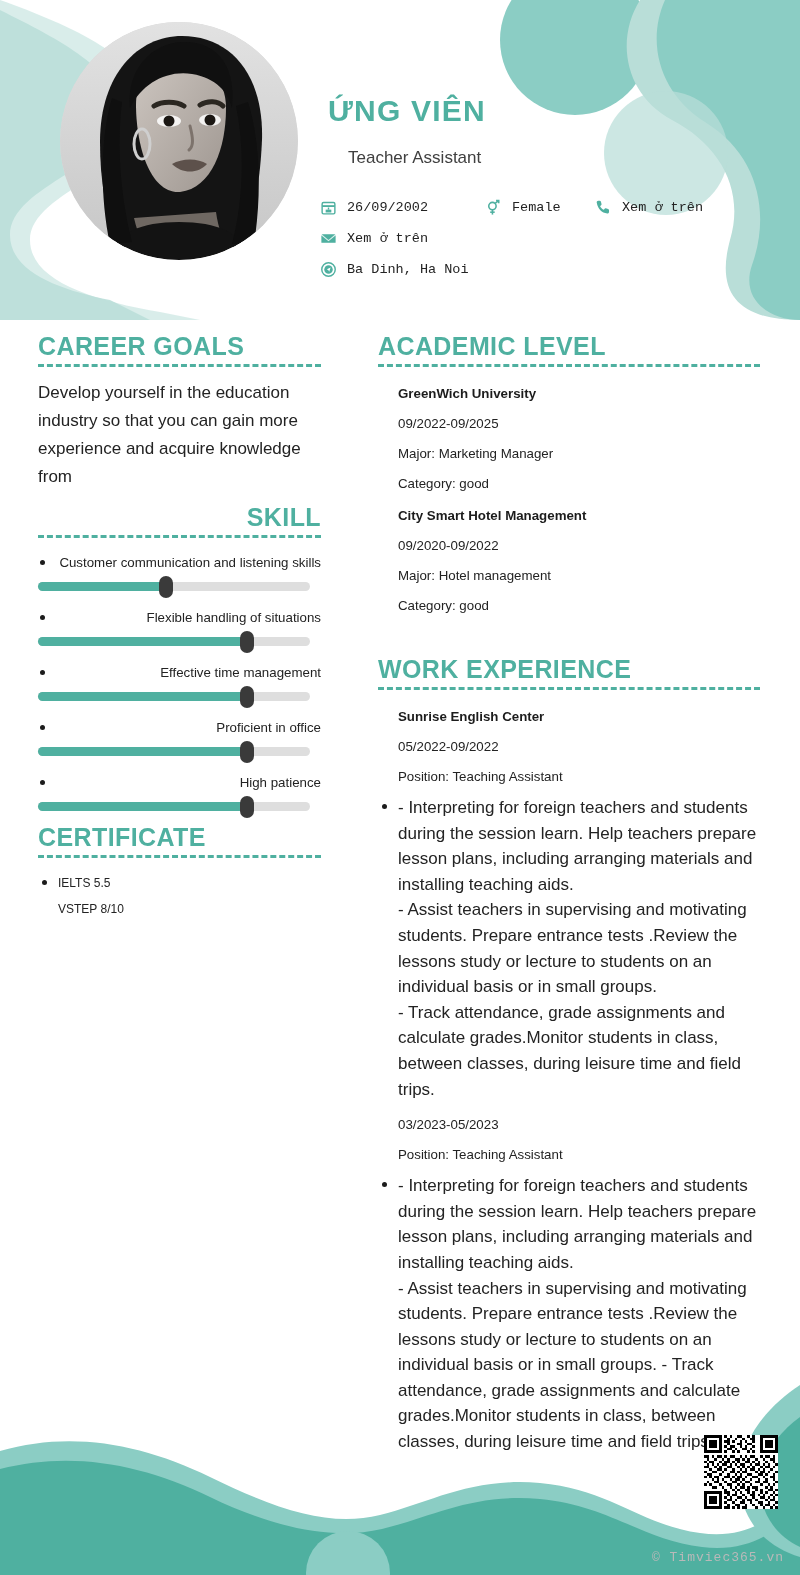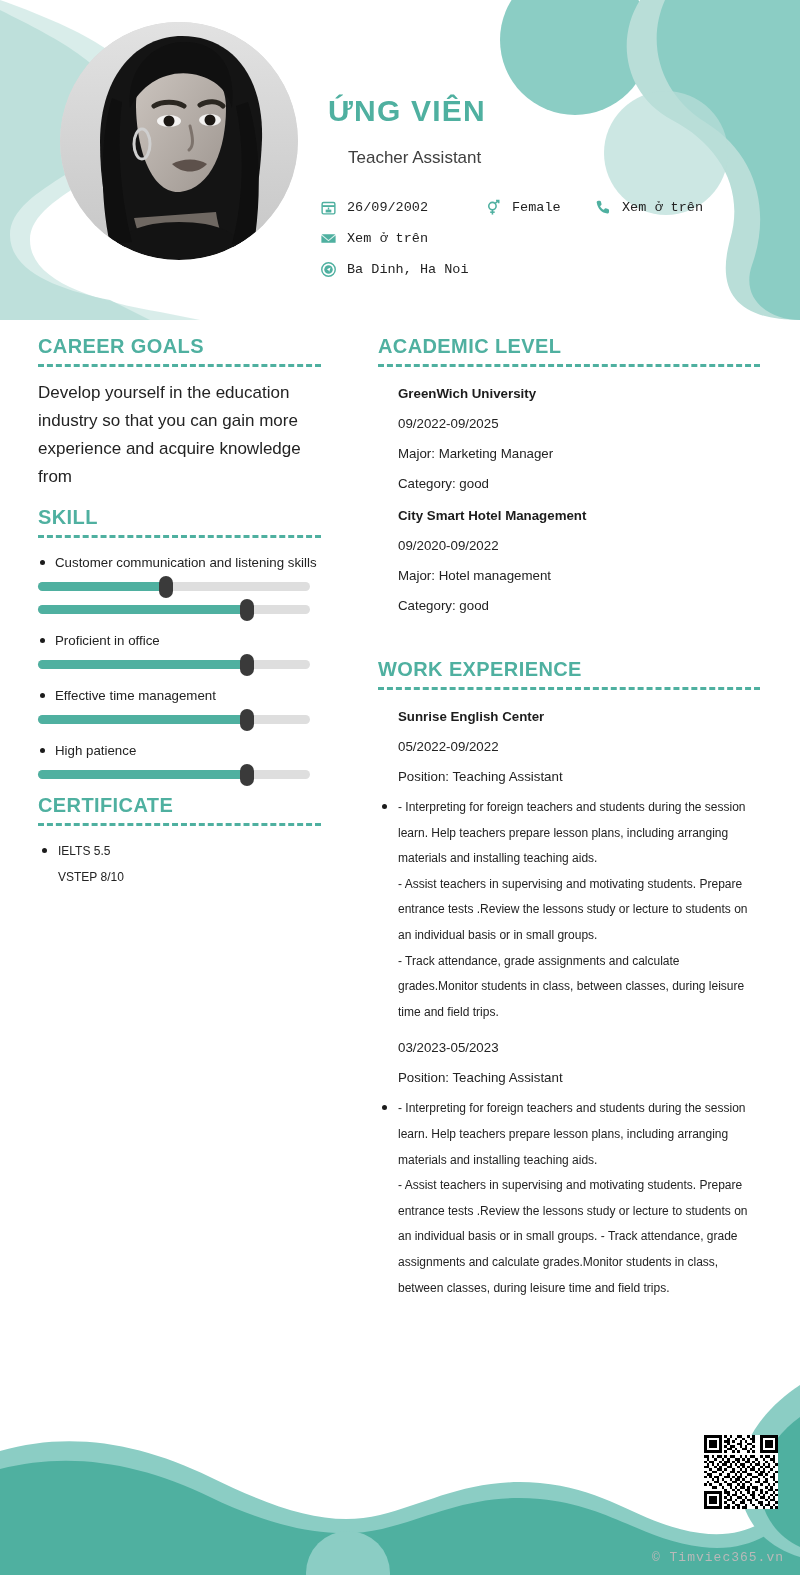--- a/index.html
+++ b/index.html
@@ -106,21 +106,21 @@
   }
   #col-right {
     position: absolute;
     left: 378px;
     top: 334px;
     width: 382px;
   }
 
   .section { margin-bottom: 4px; }
   .section-title {
-    font-size: 20px;
+    font-size: 25px;
     font-weight: bold;
     color: #4fb0a0;
     letter-spacing: 0.4px;
     line-height: 24px;
   }
   .section-rule {
     height: 0;
     border-top: 3px dashed #4fb0a0;
     margin-top: 6px;
     margin-bottom: 12px;
@@ -185,21 +185,21 @@
   }
   .entry-line {
     font-size: 13.3px;
     color: #232323;
     line-height: 30px;
     padding-left: 20px;
   }
   .entry-desc {
     position: relative;
     padding-left: 20px;
-    font-size: 12px;
+    font-size: 17px;
     line-height: 25.6px;
     color: #232323;
     white-space: pre-line;
     margin-top: 3px;
     margin-bottom: 8px;
   }
   .entry-desc::before {
     content: "";
     position: absolute;
     left: 4px;
@@ -380,49 +380,50 @@
   </div>
 
   <div id="col-left">
 
     <div class="section">
       <div class="section-title">CAREER GOALS</div>
       <div class="section-rule"></div>
       <div class="body-text">Develop yourself in the education industry so that you can gain more experience and acquire knowledge from</div>
     </div>
 
-    <div class="section" style="margin-top:14px;">
+    <div class="section" style="margin-top:14px;text-align:right;">
       <div class="section-title">SKILL</div>
       <div class="section-rule"></div>
 
       <div class="skill-item">
         <div class="skill-label">Customer communication and listening skills</div>
         <div class="skill-track">
           <div class="skill-fill" style="width: 47%;"></div>
           <div class="skill-knob" style="left: 47%;"></div>
         </div>
       </div>
 
       <div class="skill-item">
+        <div class="skill-label">Flexible handling of situations</div>
         <div class="skill-track">
           <div class="skill-fill" style="width: 77%;"></div>
           <div class="skill-knob" style="left: 77%;"></div>
         </div>
       </div>
 
       <div class="skill-item">
-        <div class="skill-label">Proficient in office</div>
+        <div class="skill-label">Effective time management</div>
         <div class="skill-track">
           <div class="skill-fill" style="width: 77%;"></div>
           <div class="skill-knob" style="left: 77%;"></div>
         </div>
       </div>
 
       <div class="skill-item">
-        <div class="skill-label">Effective time management</div>
+        <div class="skill-label">Proficient in office</div>
         <div class="skill-track">
           <div class="skill-fill" style="width: 77%;"></div>
           <div class="skill-knob" style="left: 77%;"></div>
         </div>
       </div>
 
       <div class="skill-item">
         <div class="skill-label">High patience</div>
         <div class="skill-track">
           <div class="skill-fill" style="width: 77%;"></div>

